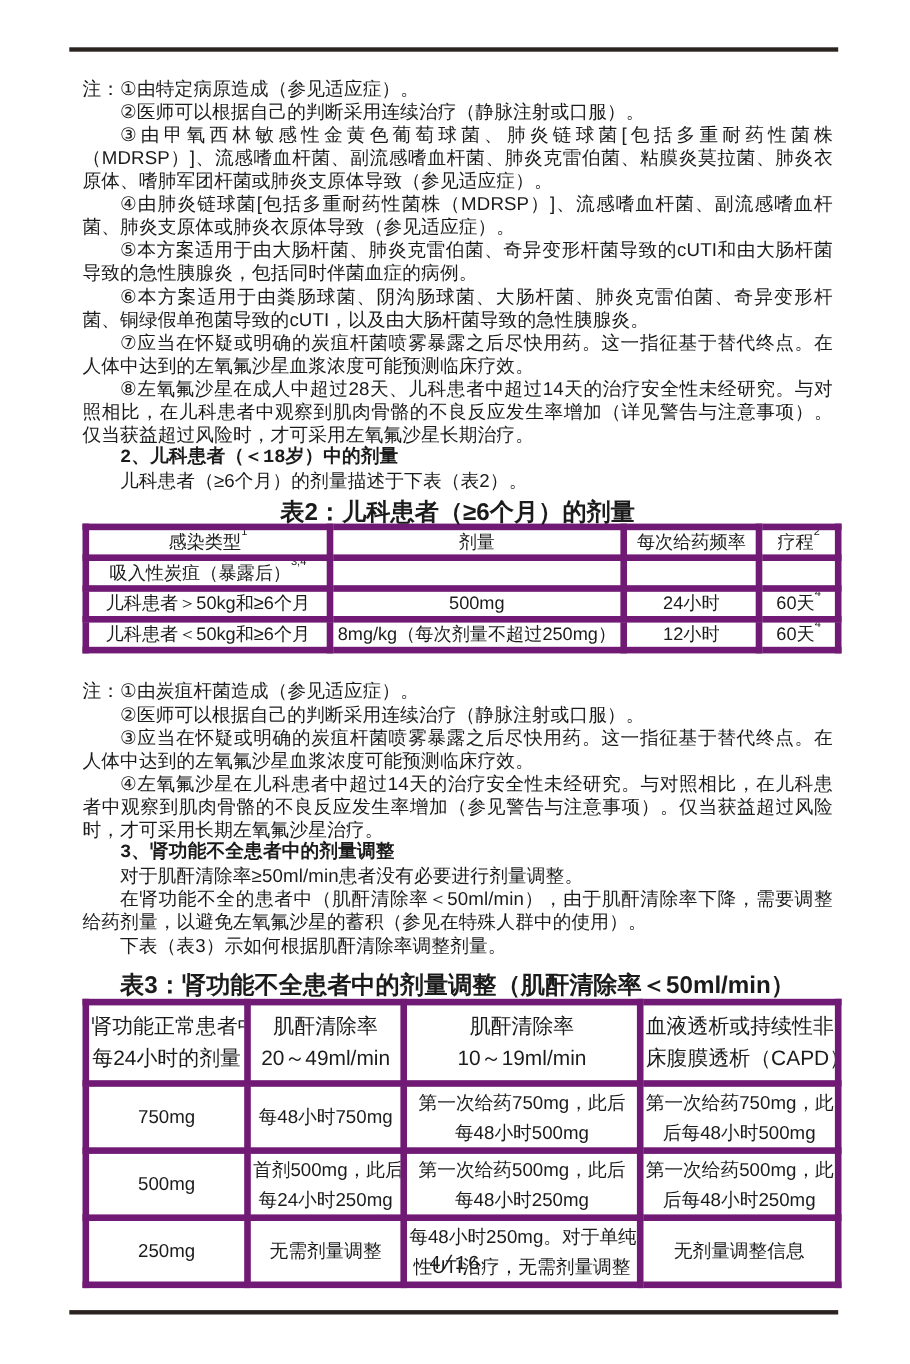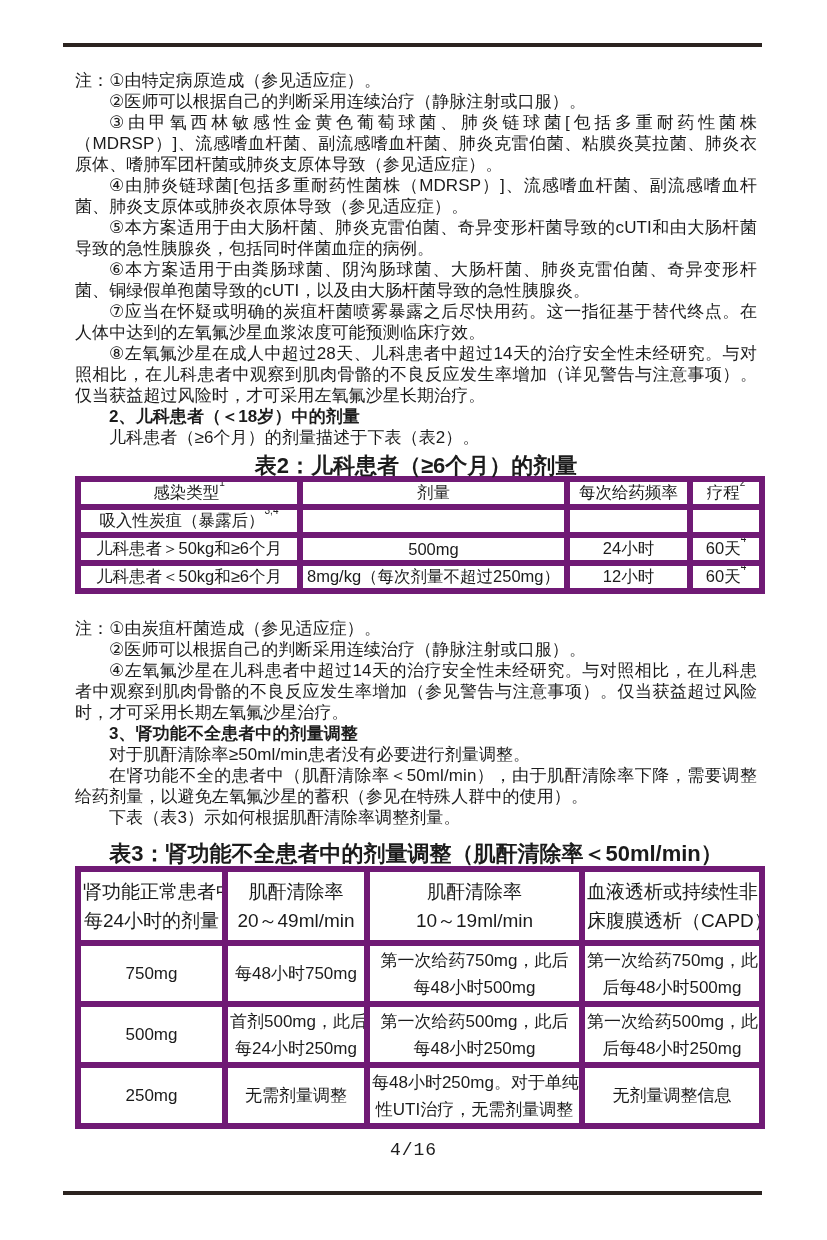--- a/index.html
+++ b/index.html
@@ -7,21 +7,21 @@
     position:relative;width:827px;height:1240px;background:#ffffff;
     color:#1b1b1b;font-family:"Liberation Sans","DejaVu Sans",sans-serif;
     overflow:hidden;
   }
   .rule{position:absolute;left:63px;width:699px;height:4px;background:#2b2320;}
   .rule-top{top:43px;}
   .rule-bottom{top:1191px;}
   .content{position:absolute;left:75px;top:70px;width:682px;}
   .para{margin:0;font-size:17px;line-height:21px;text-align:justify;letter-spacing:0.1px;}
   .ind{text-indent:2em;}
-  .heading{font-weight:bold;}
+  .heading{font-weight:bold;font-family:Liberation Mono, monospace;}
   .gap-notes{margin-top:24px;}
   .tbl-title{margin-top:7px;text-align:center;font-weight:bold;font-size:22px;line-height:21px;}
   .tbl-title2{margin-top:15px;}
   table{border-collapse:collapse;table-layout:fixed;width:684px;margin-top:0;}
   .t3{margin-top:2px;}
   th,td{border:6px solid #701a75;font-weight:normal;text-align:center;vertical-align:middle;padding:0 2px;overflow:hidden;}
   .t2 th,.t2 td{font-size:16.5px;height:22px;white-space:nowrap;}
   .t2 .c1{width:222px}.t2 .c2{width:267px}.t2 .c3{width:123px}.t2 .c4{width:72px}
   .t3 th{height:68px;font-size:19px;}
   .t3 td{height:55px;font-size:17px;}
@@ -83,20 +83,21 @@
         <td><span>儿科患者＜50kg和≥6个月</span><sup class="sp"></sup></td>
         <td><span>8mg/kg（每次剂量不超过250mg）</span><sup class="sp"></sup></td>
         <td><span>12小时</span><sup class="sp"></sup></td>
         <td><span>60天</span><sup class="sp">4</sup></td>
       </tr>
       </tbody>
     </table>
 
     <p class="para gap-notes">注：①由炭疽杆菌造成（参见适应症）。</p>
     <p class="para ind">②医师可以根据自己的判断采用连续治疗（静脉注射或口服）。</p>
+    <p class="para ind">③应当在怀疑或明确的炭疽杆菌喷雾暴露之后尽快用药。这一指征基于替代终点。在人体中达到的左氧氟沙星血浆浓度可能预测临床疗效。</p>
     <p class="para ind">④左氧氟沙星在儿科患者中超过14天的治疗安全性未经研究。与对照相比，在儿科患者中观察到肌肉骨骼的不良反应发生率增加（参见警告与注意事项）。仅当获益超过风险时，才可采用长期左氧氟沙星治疗。</p>
 
     <p class="para ind heading">3、肾功能不全患者中的剂量调整</p>
     <p class="para ind">对于肌酐清除率≥50ml/min患者没有必要进行剂量调整。</p>
     <p class="para ind">在肾功能不全的患者中（肌酐清除率＜50ml/min），由于肌酐清除率下降，需要调整给药剂量，以避免左氧氟沙星的蓄积（参见在特殊人群中的使用）。</p>
     <p class="para ind">下表（表3）示如何根据肌酐清除率调整剂量。</p>
 
     <div class="tbl-title tbl-title2">表3：肾功能不全患者中的剂量调整（肌酐清除率＜50ml/min）</div>
 
     <table class="t3">

